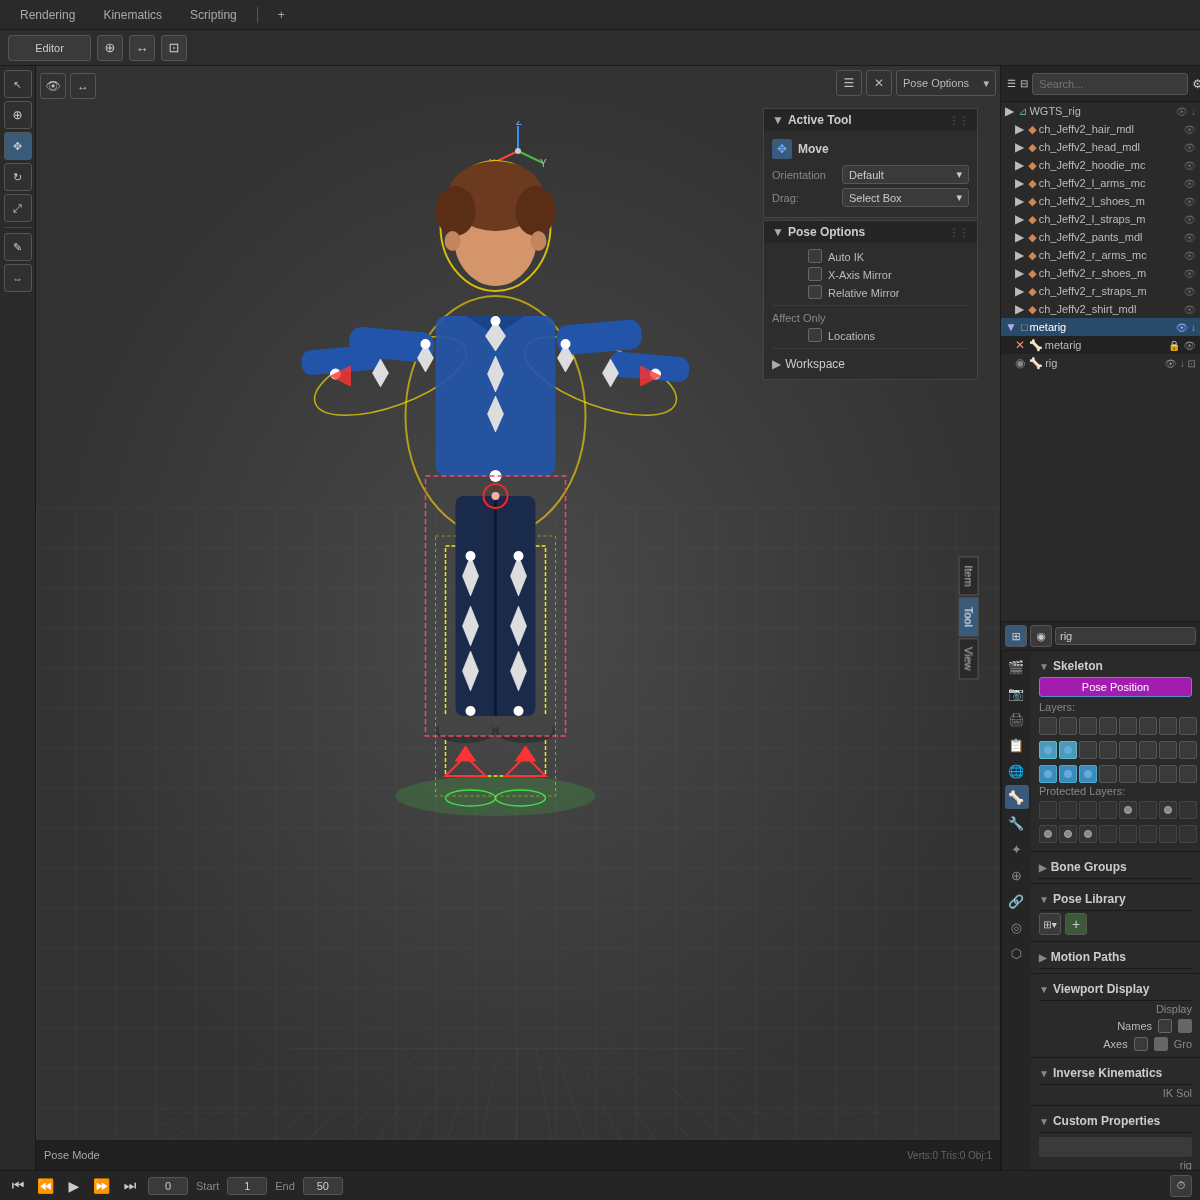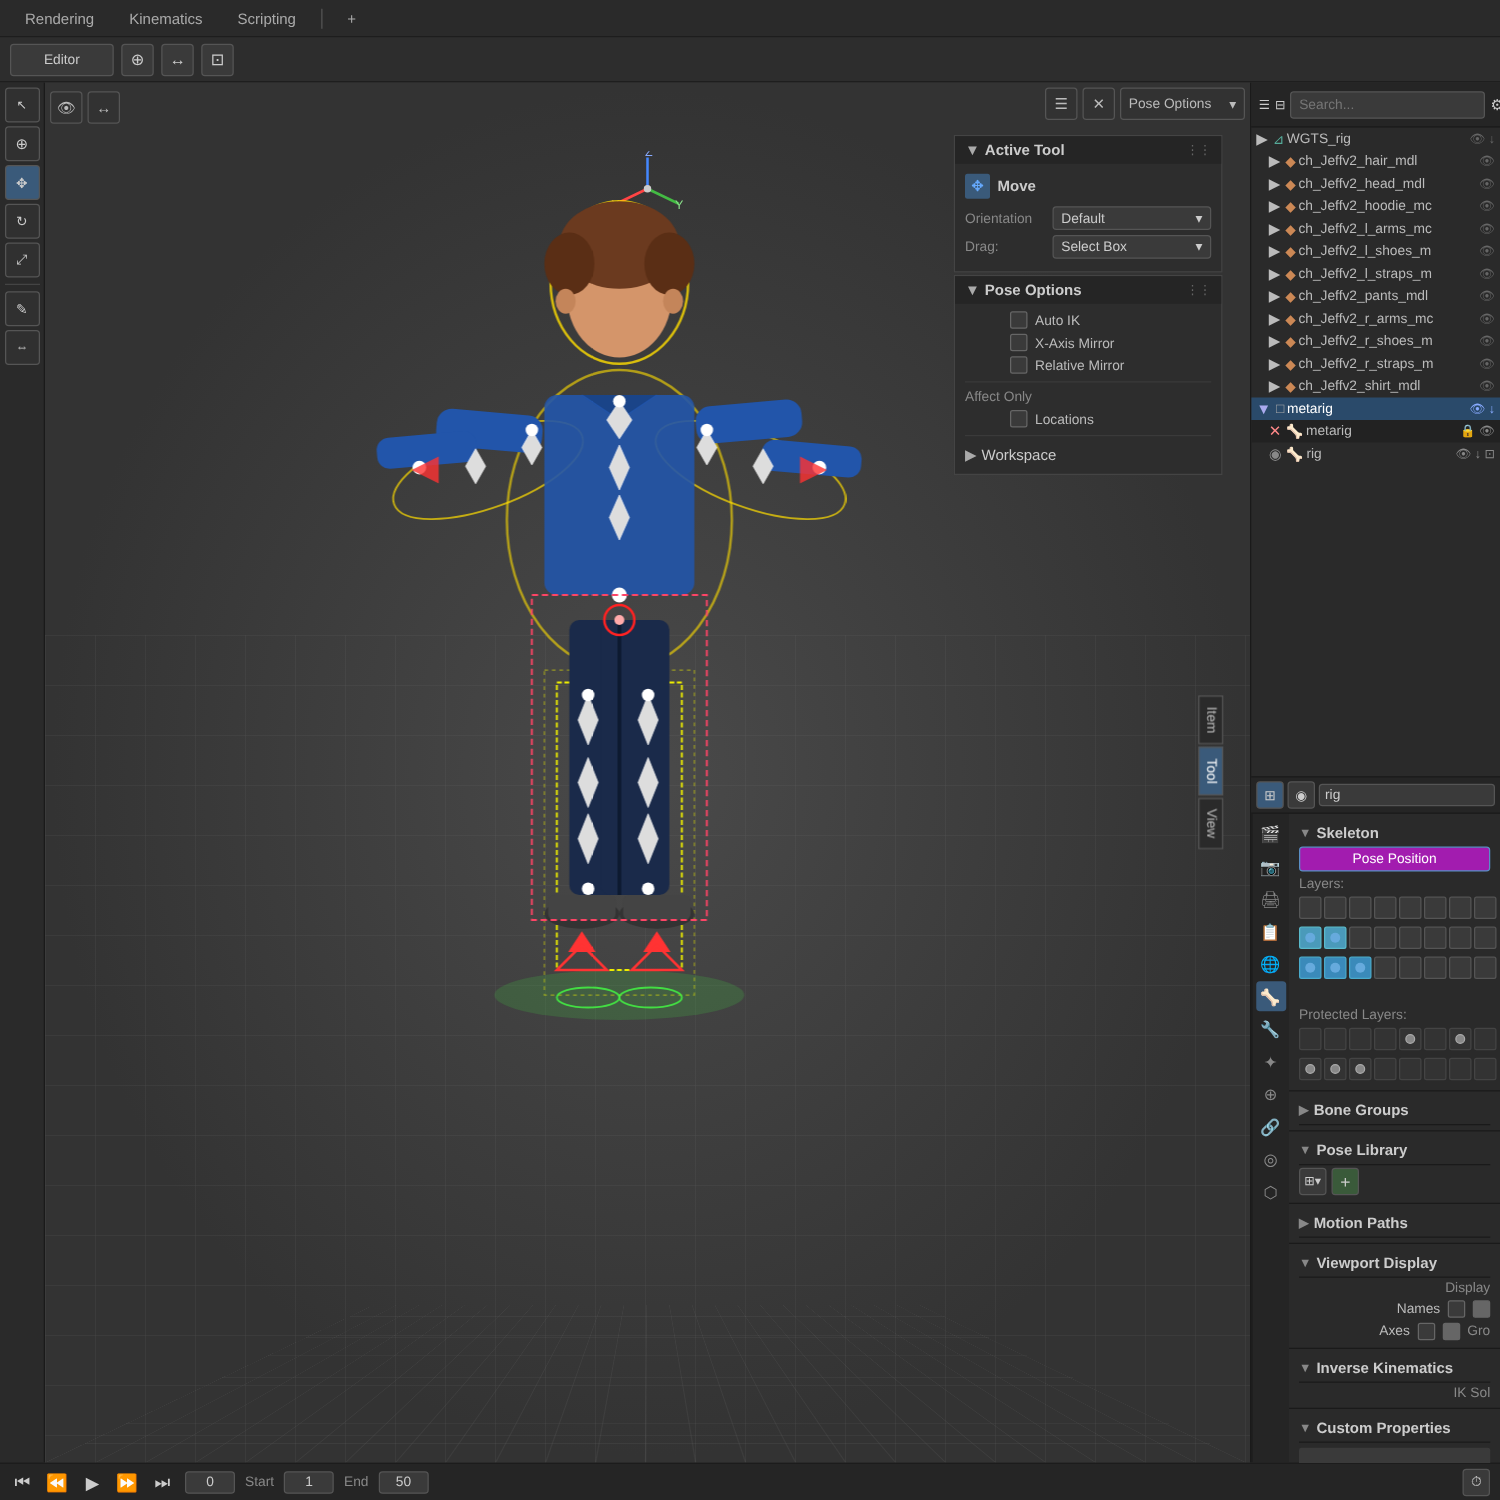--- a/index.html
+++ b/index.html
@@ -684,20 +684,25 @@
             <div class="separator-line"></div>
 
             <div class="workspace-header">
               <span style="color:#aaa; margin-right:4px;">▶</span>
               <span>Workspace</span>
             </div>
           </div>
         </div>
       </div>
 
+      <div class="viewport-bottom">
+        <span style="color:#aaa; font-size:11px;">Pose Mode</span>
+        <span style="flex:1;"></span>
+        <span style="font-size:10px; color:#666;">Verts:0 Tris:0 Obj:1</span>
+      </div>
     </div>
   </div>
 
   <div style="display:flex; flex-direction:column; width:200px; flex-shrink:0; background:#2a2a2a; border-left:1px solid #1a1a1a;">
 
     <div class="outliner-header">
       <div class="icon-btn" style="width:20px;height:20px;border:none;background:transparent;font-size:10px;">☰</div>
       <div class="icon-btn" style="width:20px;height:20px;border:none;background:transparent;font-size:10px;">⊟</div>
       <input type="text" class="outliner-search" placeholder="Search..." style="">
       <div class="icon-btn" style="width:20px;height:20px;border:none;background:transparent;font-size:12px;">⚙</div>
@@ -868,21 +873,21 @@
             <div class="layer-dot active2">
                 <div class="layer-inner"></div>
               </div>
             <div class="layer-dot"></div>
             <div class="layer-dot"></div>
             <div class="layer-dot"></div>
             <div class="layer-dot"></div>
             <div class="layer-dot"></div>
           </div>
 
-          <div style="color:#888; font-size:11px; margin:21px 0 2px 0;">Protected Layers:</div>
+          <div style="color:#888; font-size:11px; margin:0 0 2px 0;">Protected Layers:</div>
           <div class="layer-grid">
             <div class="prot-layer-dot"></div>
             <div class="prot-layer-dot"></div>
             <div class="prot-layer-dot"></div>
             <div class="prot-layer-dot"></div>
             <div class="prot-layer-dot">
                 <div class="prot-dot-inner"></div>
               </div>
             <div class="prot-layer-dot"></div>
             <div class="prot-layer-dot">

